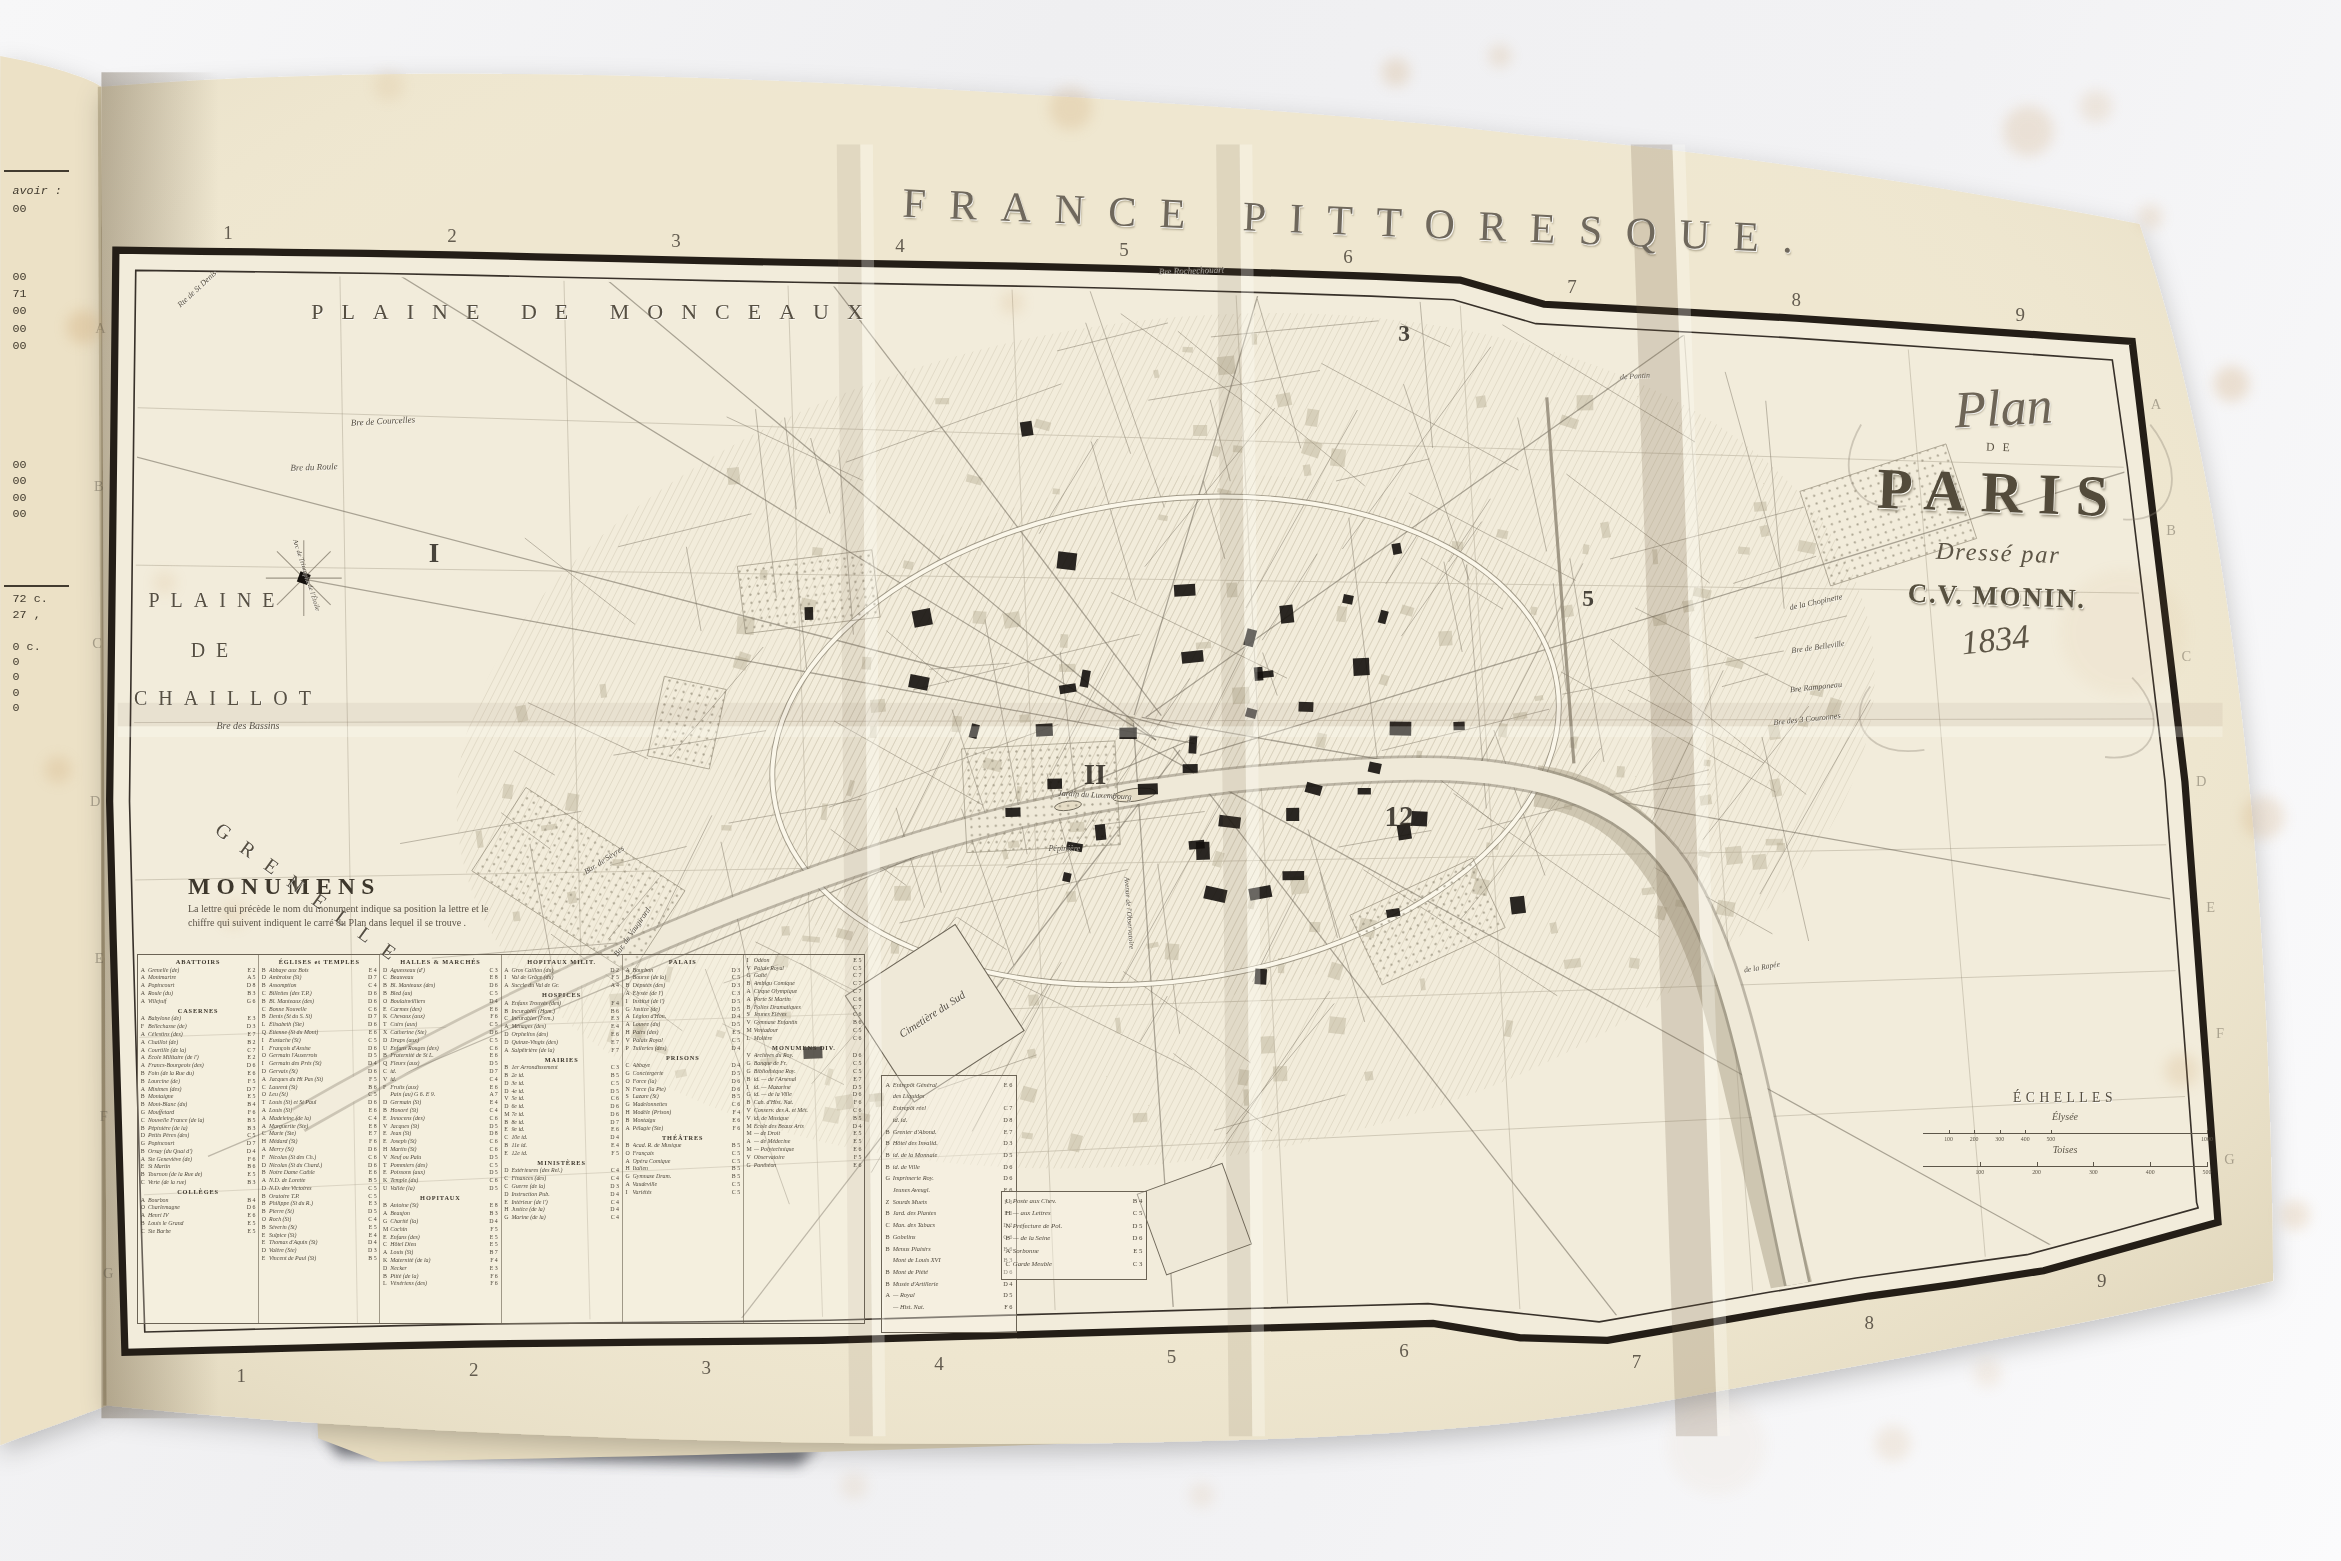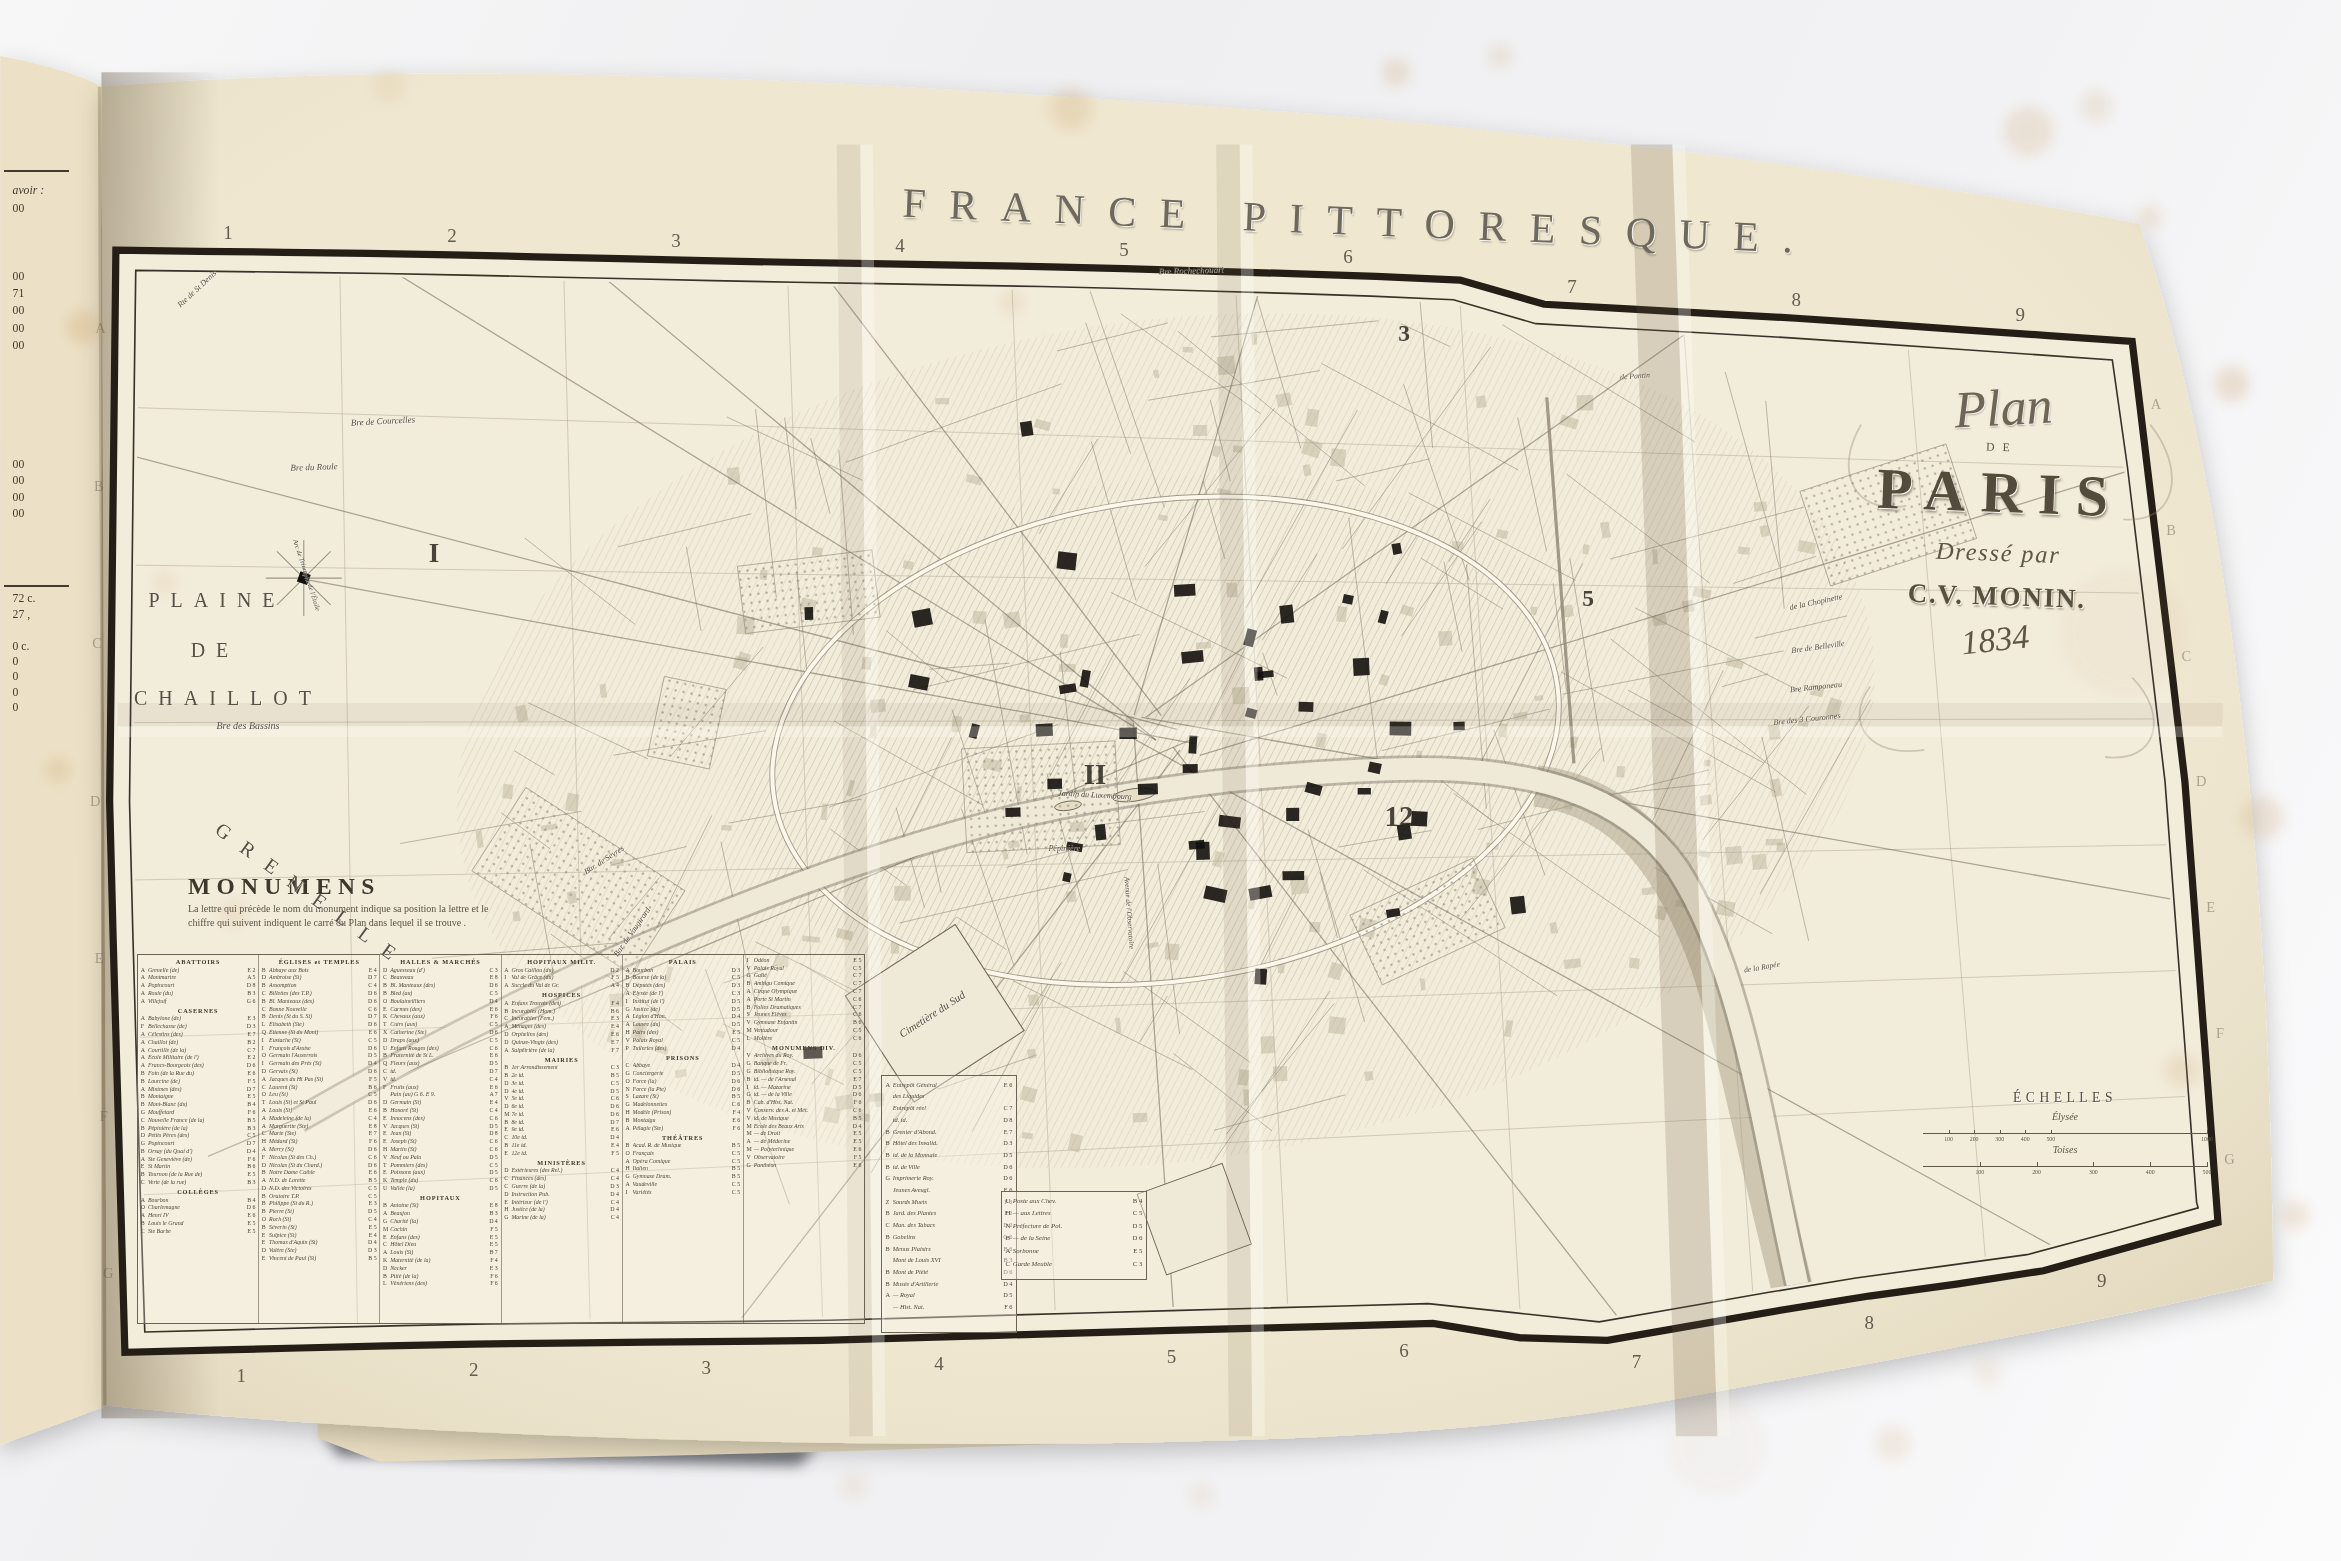--- a/index.html
+++ b/index.html
@@ -42,21 +42,21 @@
   .aux-box .lg-e{font-size:6.3px;line-height:11.7px;}
   #aux-poste .lg-e{font-size:6.8px;line-height:12.6px;}
   #scalebox{position:absolute;left:1914px;top:1090px;width:302px;text-align:center;color:#5d5649;}
   .sc-title{font-size:13.6px;letter-spacing:4.5px;color:#554e41;
     text-shadow:0.6px 0.6px 0 rgba(255,255,255,.8);}
   .sc-label{font-size:10px;font-style:italic;margin-top:5.4px;}
   .ruler{position:relative;height:14.5px;margin:1.8px 9px 5.4px;}
   .ruler .base{position:absolute;left:0;right:0;bottom:4.5px;border-top:0.9px solid #5d5649;}
   .tick{position:absolute;bottom:4.5px;width:0.9px;height:4.5px;background:#5d5649;}
   .tick-lab{position:absolute;bottom:-3.6px;transform:translateX(-50%);font-size:5.9px;color:#5d5649;}
-  .stub-line{position:absolute;font-size:11.7px;color:#423b2f;}
+  .stub-line{position:absolute;font-size:11.7px;color:#423b2f;font-family:Liberation Mono, monospace;}
   .stub-rule{position:absolute;width:65px;border-top:2.7px double #423b2f;}
   .it{font-style:italic;}
 </style>
 </head>
 <body>
 
 <div id="photo">
   <svg id="art" viewBox="0 0 2592 1728">
     <defs>
       <filter id="fx" x="-80%" y="-80%" width="260%" height="260%">
@@ -1739,20 +1739,21 @@
           <div class="tick" style="left: 40%;"></div>
           <div class="tick-lab" style="left: 40%;">200</div>
           <div class="tick" style="left: 60%;"></div>
           <div class="tick-lab" style="left: 60%;">300</div>
           <div class="tick" style="left: 80%;"></div>
           <div class="tick-lab" style="left: 80%;">400</div>
           <div class="tick" style="left: 100%;"></div>
           <div class="tick-lab" style="left: 100%;">500</div>
         </div>
     </div>
+  <div class="map-label" style="left: 596px; top: 312px; font-size: 22px; letter-spacing: 18px; transform: translate(-50%, -50%) rotate(0deg);">PLAINE DE MONCEAUX</div>
       <div class="map-label" style="left: 217px; top: 600px; font-size: 20px; letter-spacing: 11px; transform: translate(-50%, -50%) rotate(0deg);">PLAINE</div>
       <div class="map-label" style="left: 215px; top: 650px; font-size: 20px; letter-spacing: 11px; transform: translate(-50%, -50%) rotate(0deg);">DE</div>
       <div class="map-label" style="left: 228px; top: 698px; font-size: 20px; letter-spacing: 11px; transform: translate(-50%, -50%) rotate(0deg);">CHAILLOT</div>
       <div class="map-label" style="left: 248px; top: 725px; font-size: 10px; font-style: italic; transform: translate(-50%, -50%) rotate(0deg);">Bre des Bassins</div>
       <div class="map-label" style="left: 312px; top: 896px; font-size: 20px; letter-spacing: 16.3px; transform: translate(-50%, -50%) rotate(36deg);">GRENELLE</div>
       <div class="map-label" style="left: 932px; top: 1014px; font-size: 11px; font-style: italic; transform: translate(-50%, -50%) rotate(-33deg);">Cimetière du Sud</div>
       <div class="map-label" style="left: 1095px; top: 795px; font-size: 8.1px; font-style: italic; transform: translate(-50%, -50%) rotate(3deg);">Jardin du Luxembourg</div>
       <div class="map-label" style="left: 1064px; top: 848px; font-size: 8.1px; font-style: italic; transform: translate(-50%, -50%) rotate(0deg);">Pépinière</div>
       <div class="map-label" style="left: 1129px; top: 913px; font-size: 7.2px; font-style: italic; transform: translate(-50%, -50%) rotate(86deg);">Avenue de l'Observatoire</div>
       <div class="map-label" style="left: 307px; top: 575px; font-size: 6.8px; font-style: italic; transform: translate(-50%, -50%) rotate(72deg);">Arc de Triomphe de l'Étoile</div>

